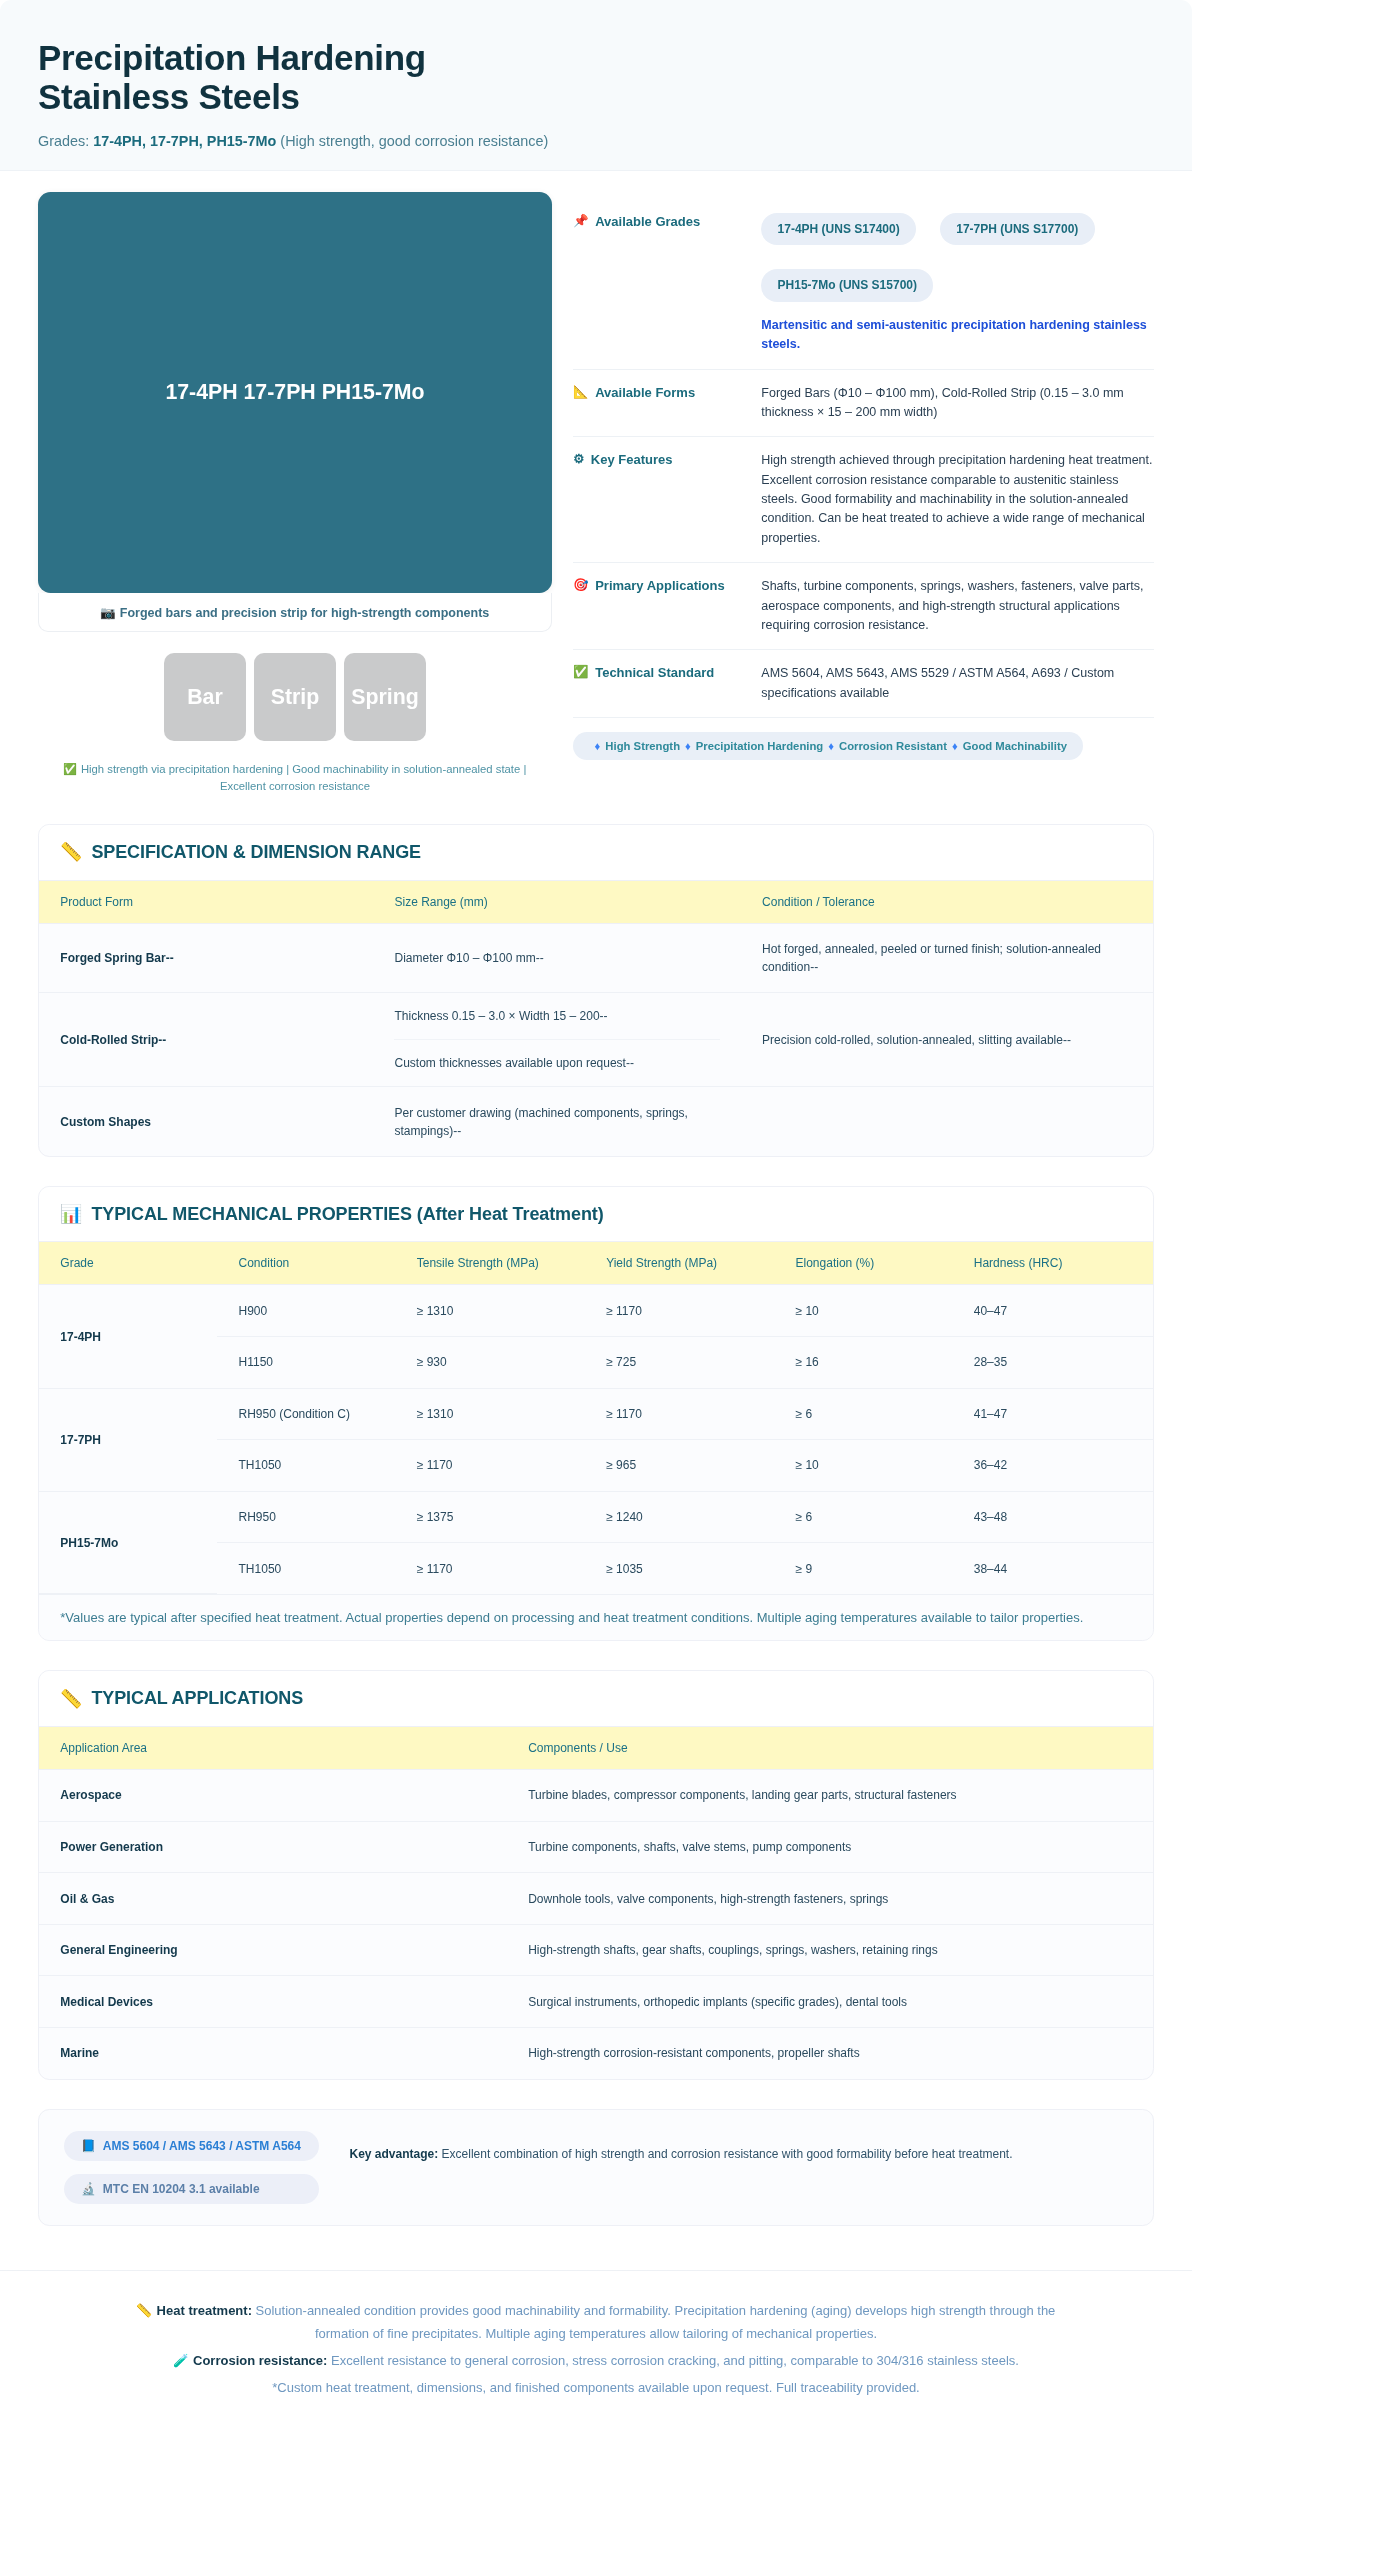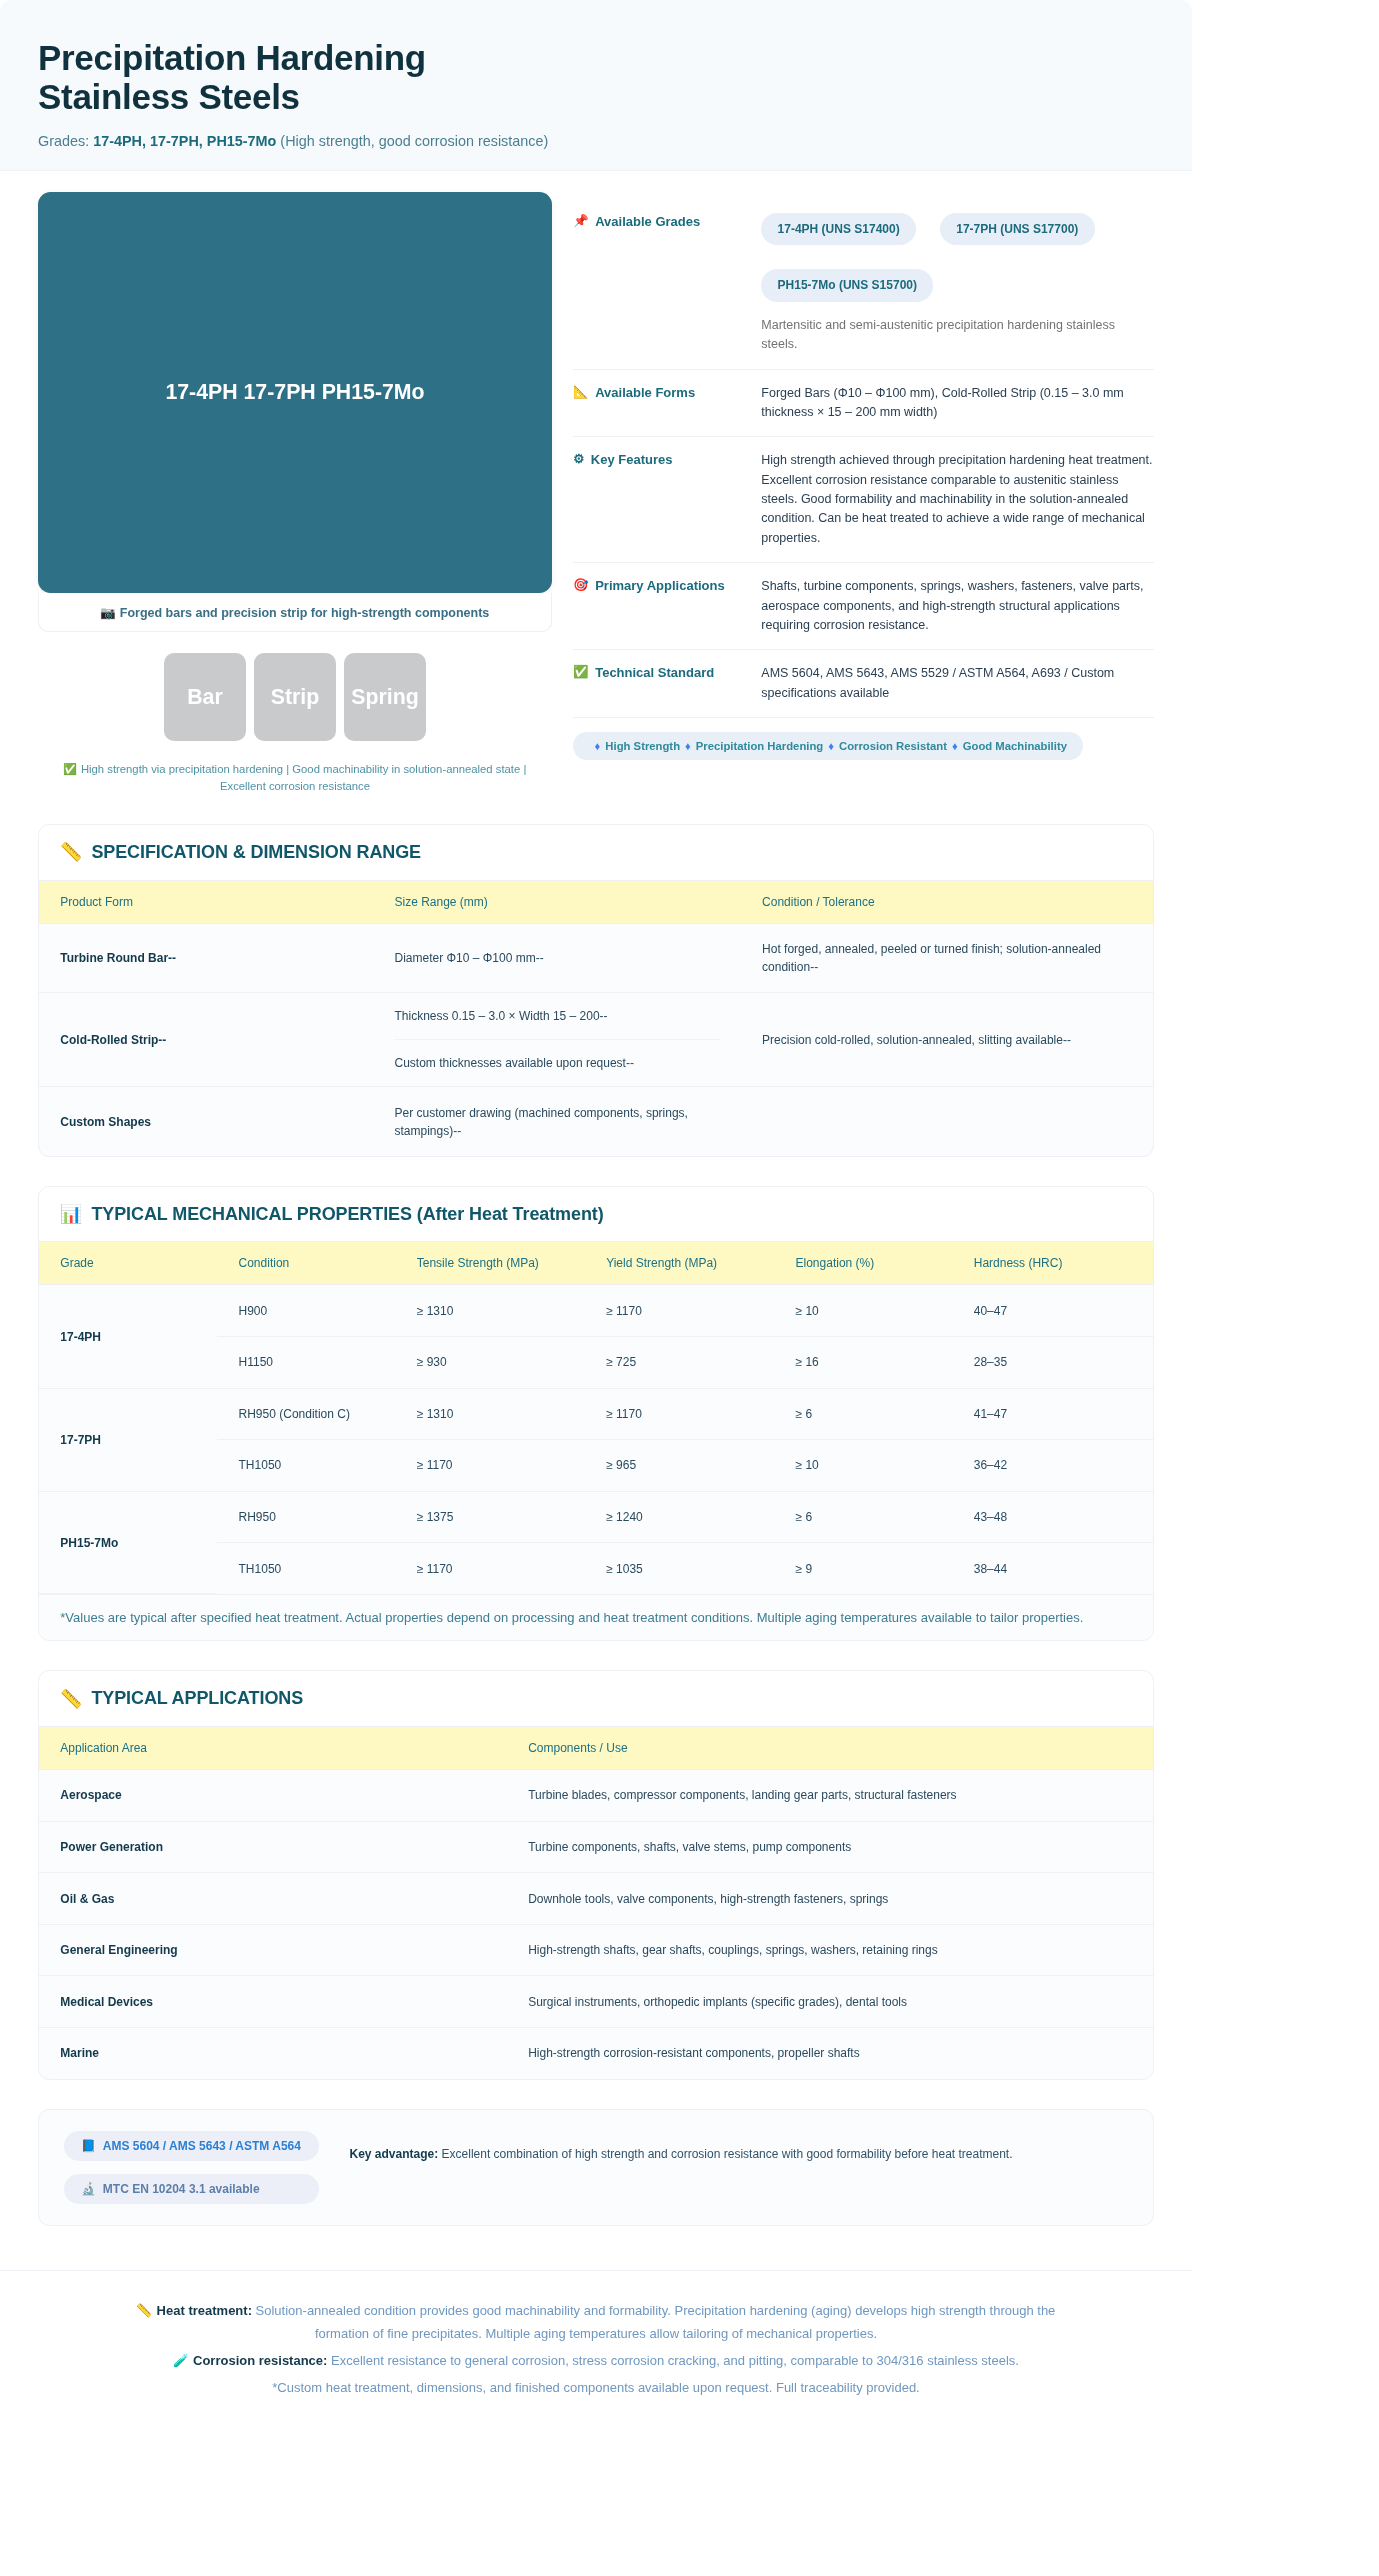--- a/index.html
+++ b/index.html
@@ -94,21 +94,21 @@
   .chip-row { display: flex; gap: 24px; flex-wrap: wrap; }
   .chip {
     background: #e8eef7;
     color: #1b6b7d;
     border-radius: 16.3px;
     padding: 7px 16.3px;
     font-size: 12px;
     font-weight: 600;
     white-space: nowrap;
   }
-  .sub-note { margin-top: 14px; font-size: 12.5px; color: #737373; }
+  .sub-note { margin-top: 14px; font-size: 12.5px; color: #1d4ed8; font-weight: bold; }
 
   .tagbar {
     margin-top: 14px;
     background: #e9eff7;
     border-radius: 15px;
     padding: 8.2px 16.3px;
     display: inline-flex; gap: 0px;
     font-size: 11.3px; color: #2f8a9b; font-weight: 600;
     align-items: center;
   }
@@ -323,21 +323,21 @@
     <table>
       <thead>
         <tr>
           <th style="width:30%">Product Form</th>
           <th style="width:33%">Size Range (mm)</th>
           <th style="width:37%">Condition / Tolerance</th>
         </tr>
       </thead>
       <tbody>
         <tr>
-          <td class="rowlabel">Turbine Round Bar--</td>
+          <td class="rowlabel">Forged Spring Bar--</td>
           <td>Diameter Φ10 – Φ100 mm--</td>
           <td>Hot forged, annealed, peeled or turned finish; solution-annealed condition--</td>
         </tr>
         <tr>
           <td class="rowlabel">Cold-Rolled Strip--</td>
           <td style="padding:0 21.3px">
             <table class="sub-table">
               <tbody>
                   <tr>
                     <td>Thickness 0.15 – 3.0 × Width 15 – 200--</td>

